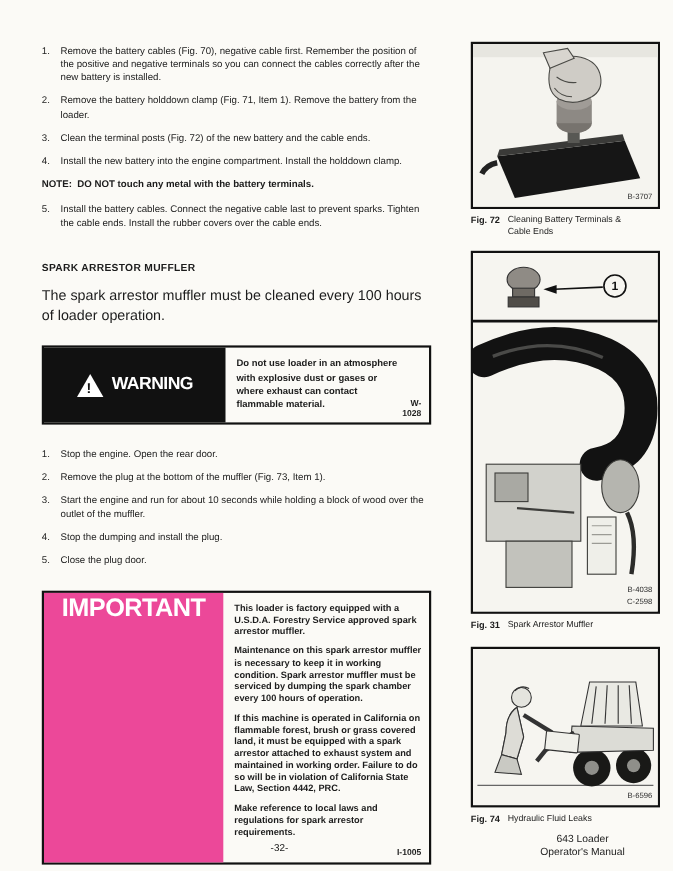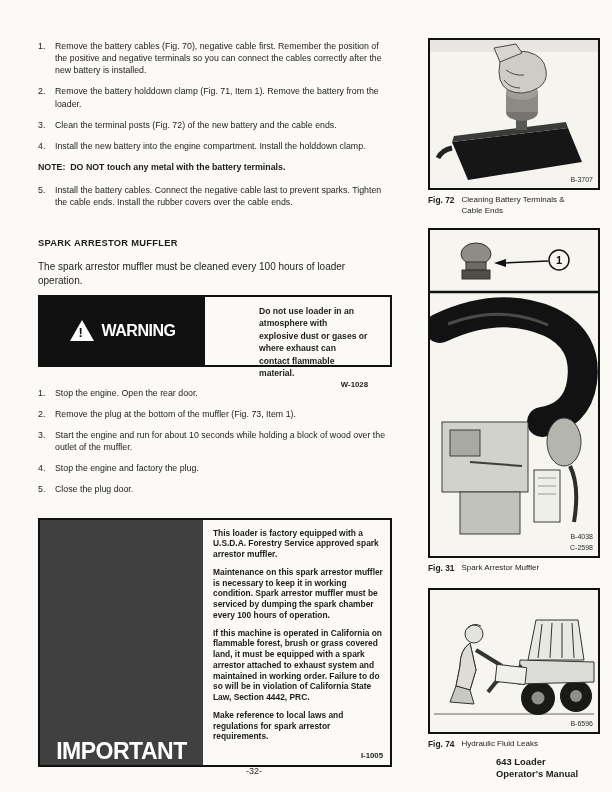--- a/index.html
+++ b/index.html
@@ -9,58 +9,58 @@
     background:#fbfaf6; color:#1c1c1c; overflow:hidden;
     font-family:"Liberation Sans", sans-serif;
   }
   
   .left-col { position:absolute; left:38px; top:40px; width:354px; }
   .step { display:flex; margin-bottom:9px; font-size:8.8px; line-height:1.38; }
   .step .num { width:17px; flex:none; }
   .step .txt { flex:1; }
   .note { font-size:8.8px; line-height:1.38; font-weight:bold; margin:3px 0 11px 0; white-space:pre-wrap; }
   .section-heading { font-size:9.3px; font-weight:bold; letter-spacing:.3px; margin-top:30px; }
-  .section-intro { font-size:10px; line-height:1.38; margin-top:12px; margin-bottom:7px; }
+  .section-intro { font-size:13px; line-height:1.38; margin-top:12px; margin-bottom:18px; }
   
   .warning-box { display:flex; border:2px solid #111; height:72px; background:#fbfaf6; }
   .warning-left { width:165px; flex:none; background:#111; color:#fff;
                   display:flex; align-items:center; justify-content:center; gap:8px; }
   .tri { width:0; height:0; border-left:12px solid transparent; border-right:12px solid transparent;
          border-bottom:21px solid #fff; position:relative; flex:none; }
   .tri b { position:absolute; left:-3px; top:5px; color:#111; font-size:13px; font-weight:bold;
            font-family:"Liberation Sans", sans-serif; }
   .warning-word { font-size:16px; font-weight:bold; letter-spacing:-.5px; }
-  .warning-right { flex:1; display:flex; flex-direction:column; padding:8px 22px 4px 10px;margin-left:44px; }
+  .warning-right { flex:1; display:flex; flex-direction:row; padding:8px 7px 4px 10px; }
   .warning-text { font-size:8.6px; font-weight:bold; line-height:1.45; }
   .warning-code, .important-code { margin-top:auto; text-align:right; font-size:7.8px; font-weight:bold; }
   .after-warning { margin-top:20px; }
   
   .important-box { display:flex; border:2px solid #111; margin-top:22px; background:#fbfaf6; }
-  .important-left { width:163px; flex:none; background:#404040; color:#fff;
-                    display:flex; align-items:flex-end; justify-content:center; }
+  .important-left { width:163px; flex:none; background:#ec4899; color:#fff;
+                    display:flex; align-items:flex-start; justify-content:center; }
   .important-word { font-size:23px; font-weight:bold; letter-spacing:-.5px; }
   .important-right { flex:1; display:flex; flex-direction:column; padding:8px 7px 5px 10px; }
   .important-right p { font-size:8.4px; font-weight:bold; line-height:1.28; margin-bottom:7px; }
   .important-code { margin-top:2px; }
   
   .right-col { position:absolute; left:404px; top:38px; width:172px; }
   .fig { position:absolute; left:0; width:175px;padding-left:24px; }
   .fig-img { border:2px solid #111; background:#f6f6f1; position:relative; width:172px; }
   .fig-img svg { display:block; width:100%; height:100%; }
   #fig72 { top:0; }   #fig72 .fig-img { height:152px; }
   #fig73 { top:190px; } #fig73 .fig-img { height:330px; }
   #fig74 { top:550px; } #fig74 .fig-img { height:146px; }
   .photo-code { position:absolute; right:5px; bottom:3px; font-size:7px; color:#2a2a2a; text-align:right; line-height:1.5; }
   .fig-caption { display:flex; gap:7px; margin-top:5px; font-size:8px; line-height:1.35; }
   .fig-label { font-weight:bold; flex:none; font-size:8.4px; }
   .fig-title { flex:1; }
   
   .page-number { position:absolute; left:0; top:766px; width:508px; text-align:center; font-size:9px; }
-  .footer-right { position:absolute; right:34px; top:756px; text-align:left;
-                  font-size:9.4px; font-weight:bold; line-height:1.3; }
+  .footer-right { position:absolute; right:44px; top:756px; text-align:center;
+                  font-size:9.4px; font-weight:normal; line-height:1.3; }
   svg text { font-family:"Liberation Sans", sans-serif; }
 </style>
 </head>
 <body>
 
 <div class="page">
 
   <div class="left-col">
 
     <div class="step">
@@ -110,21 +110,21 @@
     <div class="step">
       <span class="num">2.</span>
       <span class="txt">Remove the plug at the bottom of the muffler (Fig. 73, Item 1).</span>
     </div>
     <div class="step">
       <span class="num">3.</span>
       <span class="txt">Start the engine and run for about 10 seconds while holding a block of wood over the outlet of the muffler.</span>
     </div>
     <div class="step">
       <span class="num">4.</span>
-      <span class="txt">Stop the engine and factory the plug.</span>
+      <span class="txt">Stop the dumping and install the plug.</span>
     </div>
     <div class="step">
       <span class="num">5.</span>
       <span class="txt">Close the plug door.</span>
     </div>
 
     <div class="important-box">
       <div class="important-left">
         <span class="important-word">IMPORTANT</span>
       </div>

